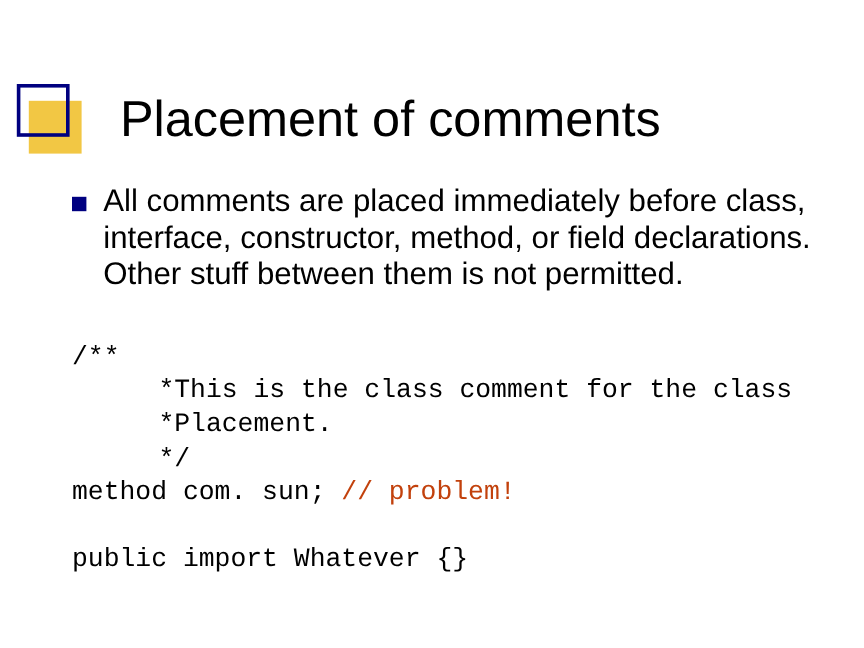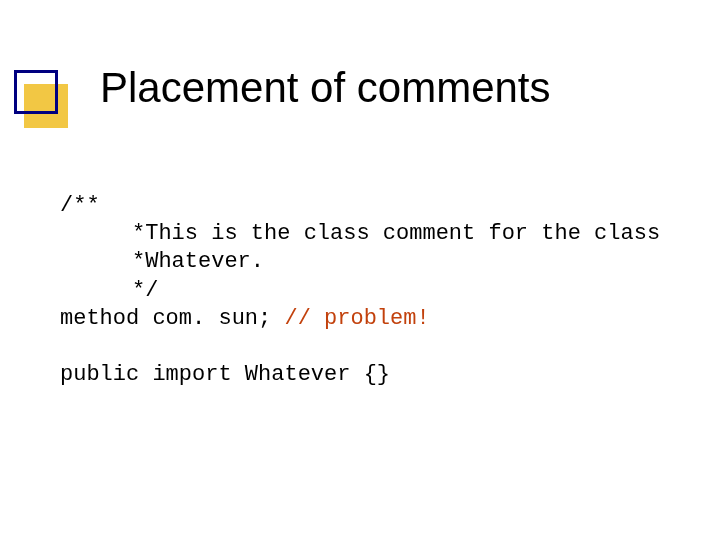--- a/index.html
+++ b/index.html
@@ -37,21 +37,21 @@
     top: 0;
     width: 44px;
     height: 44px;
     border: 3px solid #000080;
     box-sizing: border-box;
     background: transparent;
   }
   .title {
     position: absolute;
     left: 100px;
-    top: 64px;
+    top: 75px;
     font-size: 42px;
     color: #000000;
     font-weight: 400;
     letter-spacing: 0px;
   }
   .body {
     position: absolute;
     left: 60px;
     top: 152px;
     width: 620px;
@@ -98,25 +98,29 @@
 
   <div class="deco-wrap">
     <div class="deco-under"></div>
     <div class="deco-over"></div>
   </div>
 
   <div class="title">Placement of comments</div>
 
   <div class="body">
 
+    <div class="bullet-row">
+      <div class="bullet"></div>
+      <div class="bullet-text">All comments are placed immediately before class, interface, constructor, method, or field declarations. Other stuff between them is not permitted.</div>
+    </div>
 
     <div class="code">
 <span>/**</span>
 <span class="code-indent">*This is the class comment for the class</span>
-<span class="code-indent">*Whatever.</span>
+<span class="code-indent">*Placement.</span>
 <span class="code-indent">*/</span>
 <span><span>method com. sun; </span><span class="prob">// problem!</span></span>
 <span class="gap"> </span>
 <span>public import Whatever {}</span>
     </div>
 
   </div>
 </div>
 
 </body></html>

